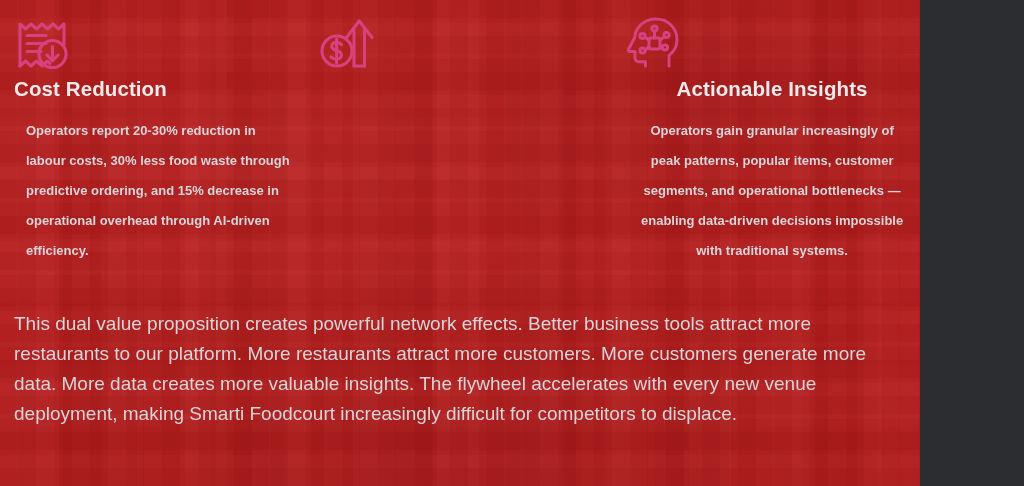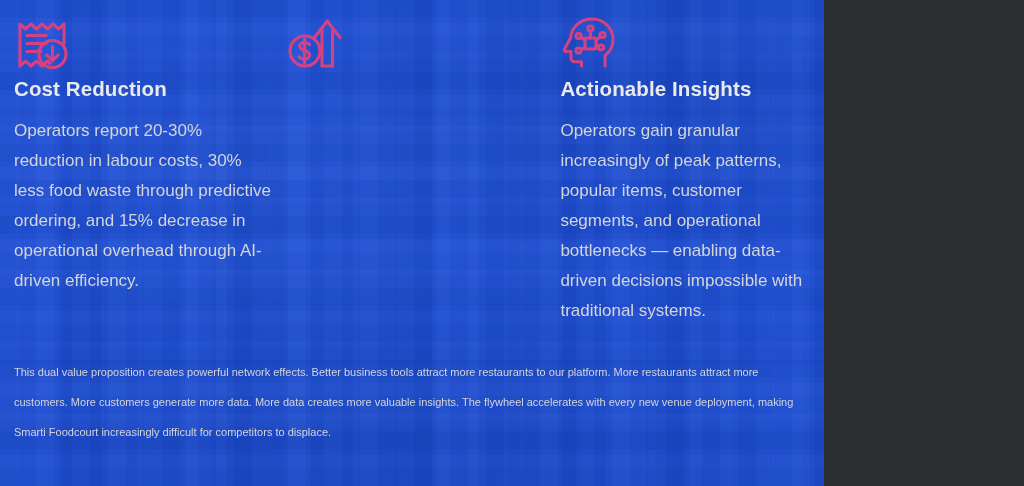--- a/index.html
+++ b/index.html
@@ -12,23 +12,23 @@
     height: 486px;
     overflow: hidden;
     background: #2b2d31;
     font-family: "Liberation Sans", "DejaVu Sans", sans-serif;
     -webkit-font-smoothing: antialiased;
   }
 
   
   #page-root {
     position: relative;
-    width: 824px;
+    width: 920px;
     height: 486px;
-    background-color: #1d4ed8;
+    background-color: #b91c1c;
     overflow: hidden;
   }
   .bg-layer {
     position: absolute;
     inset: 0;
     pointer-events: none;
   }
   .bg-mosaic {
     background-image:
       linear-gradient(90deg, rgba(255,255,255,0.016) 50%, rgba(0,0,0,0.022) 50%),
@@ -69,21 +69,21 @@
   .columns {
     display: flex;
     align-items: flex-start;
     padding: 0 0 0 14px;
   }
   .col {
     width: 331px;
     margin-right: 12px;
     box-sizing: border-box;
   }
-  .col:last-child { margin-right: 0; width: 334px; }
+  .col:last-child { margin-right: 0; width: 334px; text-align: center; }
 
   .icon-wrap {
     height: 76px;
     display: flex;
     align-items: center;
     padding-top: 10px;
     box-sizing: border-box;
   }
   .icon-wrap svg { display: block; }
 
@@ -91,31 +91,31 @@
     font-size: 20.5px;
     font-weight: bold;
     color: #e9eaec;
     letter-spacing: 0.1px;
     margin: 0 0 14px 0;
     line-height: 26px;
     white-space: nowrap;
   }
 
   .col-body {
-    font-size: 17px;
+    font-size: 13px;
     line-height: 30px;
     color: #d3d5d9;
-    margin: 0;
-    font-weight: 400;
+    margin: 12px;
+    font-weight: 700;
   }
 
   .summary {
     margin: 31px 0 0 0;
     padding: 0 18px 0 14px;
-    font-size: 11px;
+    font-size: 19px;
     line-height: 30px;
     color: #d3d5d9;
     font-weight: 400;
   }
 </style>
 </head>
 <body>
 
 <div id="page-root">
 

